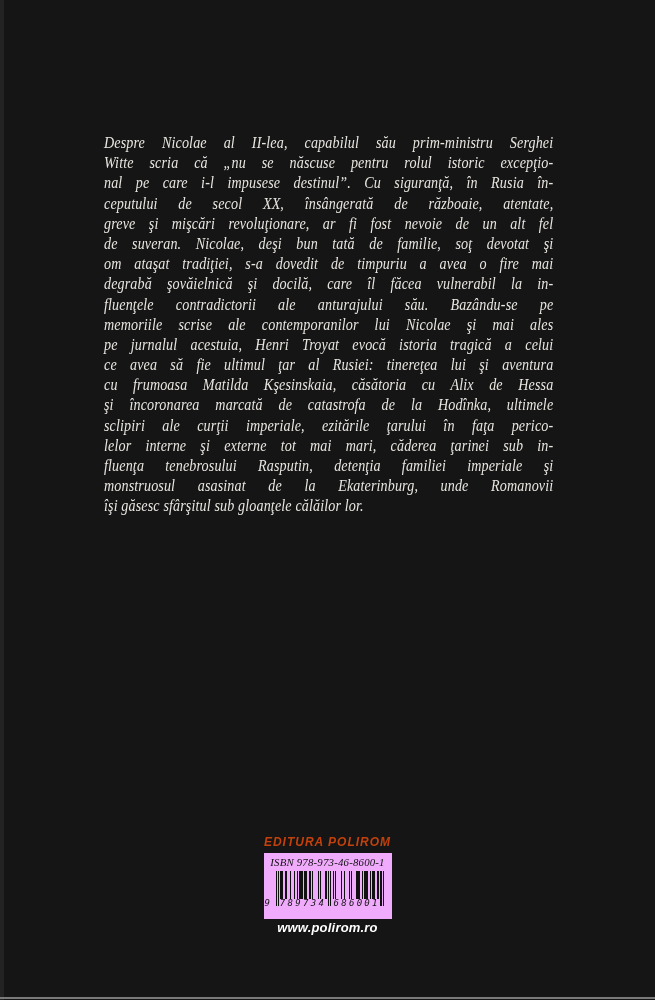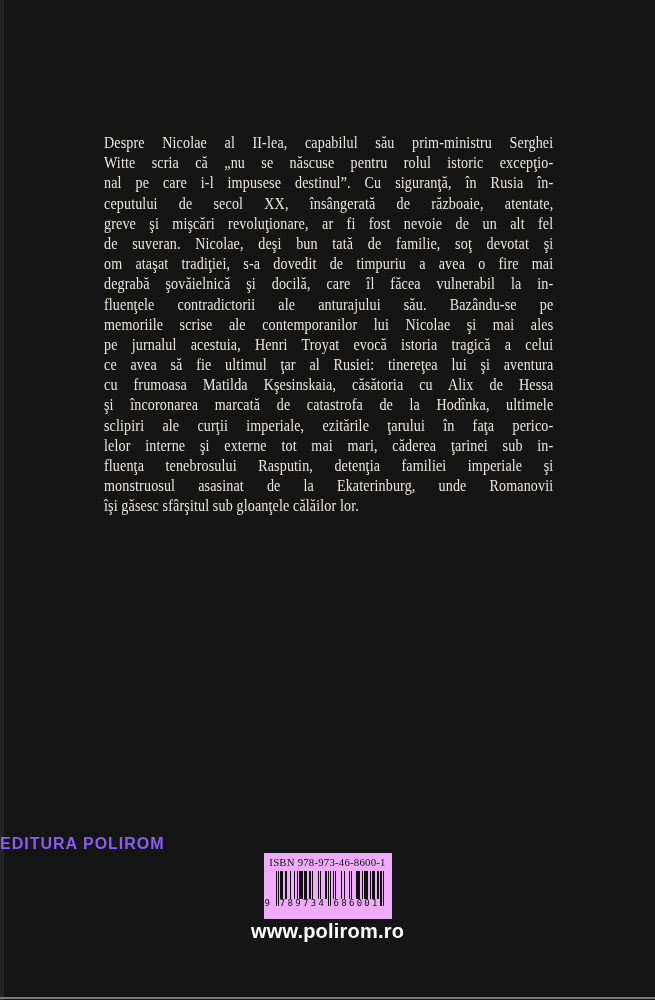--- a/index.html
+++ b/index.html
@@ -2,20 +2,21 @@
 <html><head>
 <meta charset="utf-8">
 <style>
   html,body{margin:0;padding:0;background:#000;}
   .cover{
     position:relative;
     width:655px;height:1000px;
     background:#151515;
     overflow:hidden;
     font-family:"Liberation Serif", serif;
+    font-style:italic;
   }
   .edge-left{
     position:absolute;left:0;top:0;bottom:0;width:4px;
     background:#232323;
   }
   .edge-bottom{
     position:absolute;left:0;bottom:1px;height:2px;right:0;
     background:#7a7a7a;
   }
   
@@ -32,24 +33,25 @@
   .syn-line{
     height:20.2px;
     text-align:justify;
     text-align-last:justify;
     white-space:normal;
   }
   .syn-line.last{text-align-last:left;}
   
   .publisher-name{
     position:absolute;left:0;right:0;top:835px;
-    color:#8b5cf6;
+    text-align:center;
+    color:#c2410c;
     font-family:"Liberation Sans", sans-serif;
     font-weight:bold;
-    font-size:16px;
+    font-size:12px;
     letter-spacing:1px;
   }
   .isbn-box{
     position:absolute;left:50%;top:853px;
     transform:translateX(-50%);
     width:128px;height:66px;
     background:#f0abfc;
     box-sizing:border-box;
     padding-top:3px;
   }
@@ -82,21 +84,21 @@
   }
   .bc-lead{position:absolute;left:1px;top:0;width:9px;}
   .bc-left{position:absolute;left:16px;top:0;width:47px;text-align:center;letter-spacing:2.3px;}
   .bc-right{position:absolute;left:70px;top:0;width:26px;text-align:center;letter-spacing:2.3px;}
   .website{
     position:absolute;left:0;right:0;top:920px;
     text-align:center;
     color:#ffffff;
     font-family:"Liberation Sans", sans-serif;
     font-weight:bold;
-    font-size:20px;
+    font-size:13px;
     letter-spacing:0.2px;
   }
 </style>
 </head>
 <body>
 
 <div class="cover">
 
   <div class="edge-left"></div>
 

